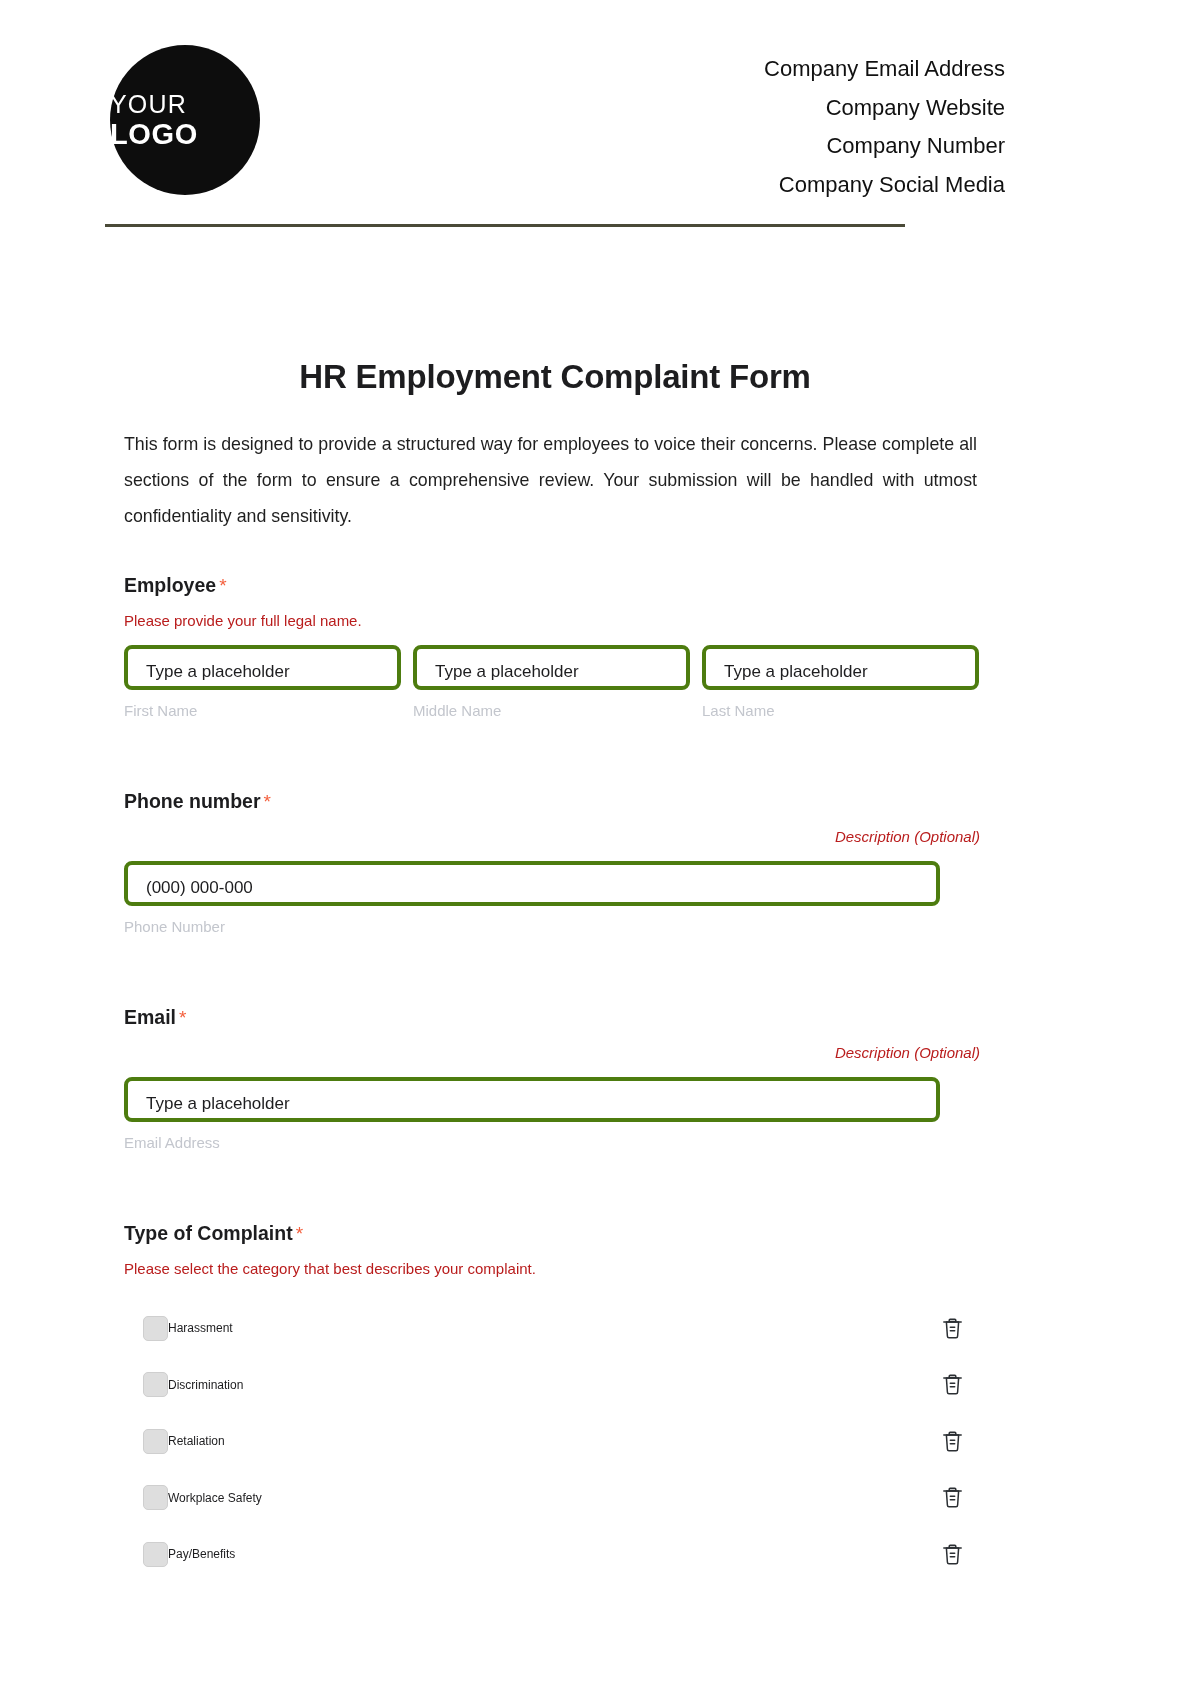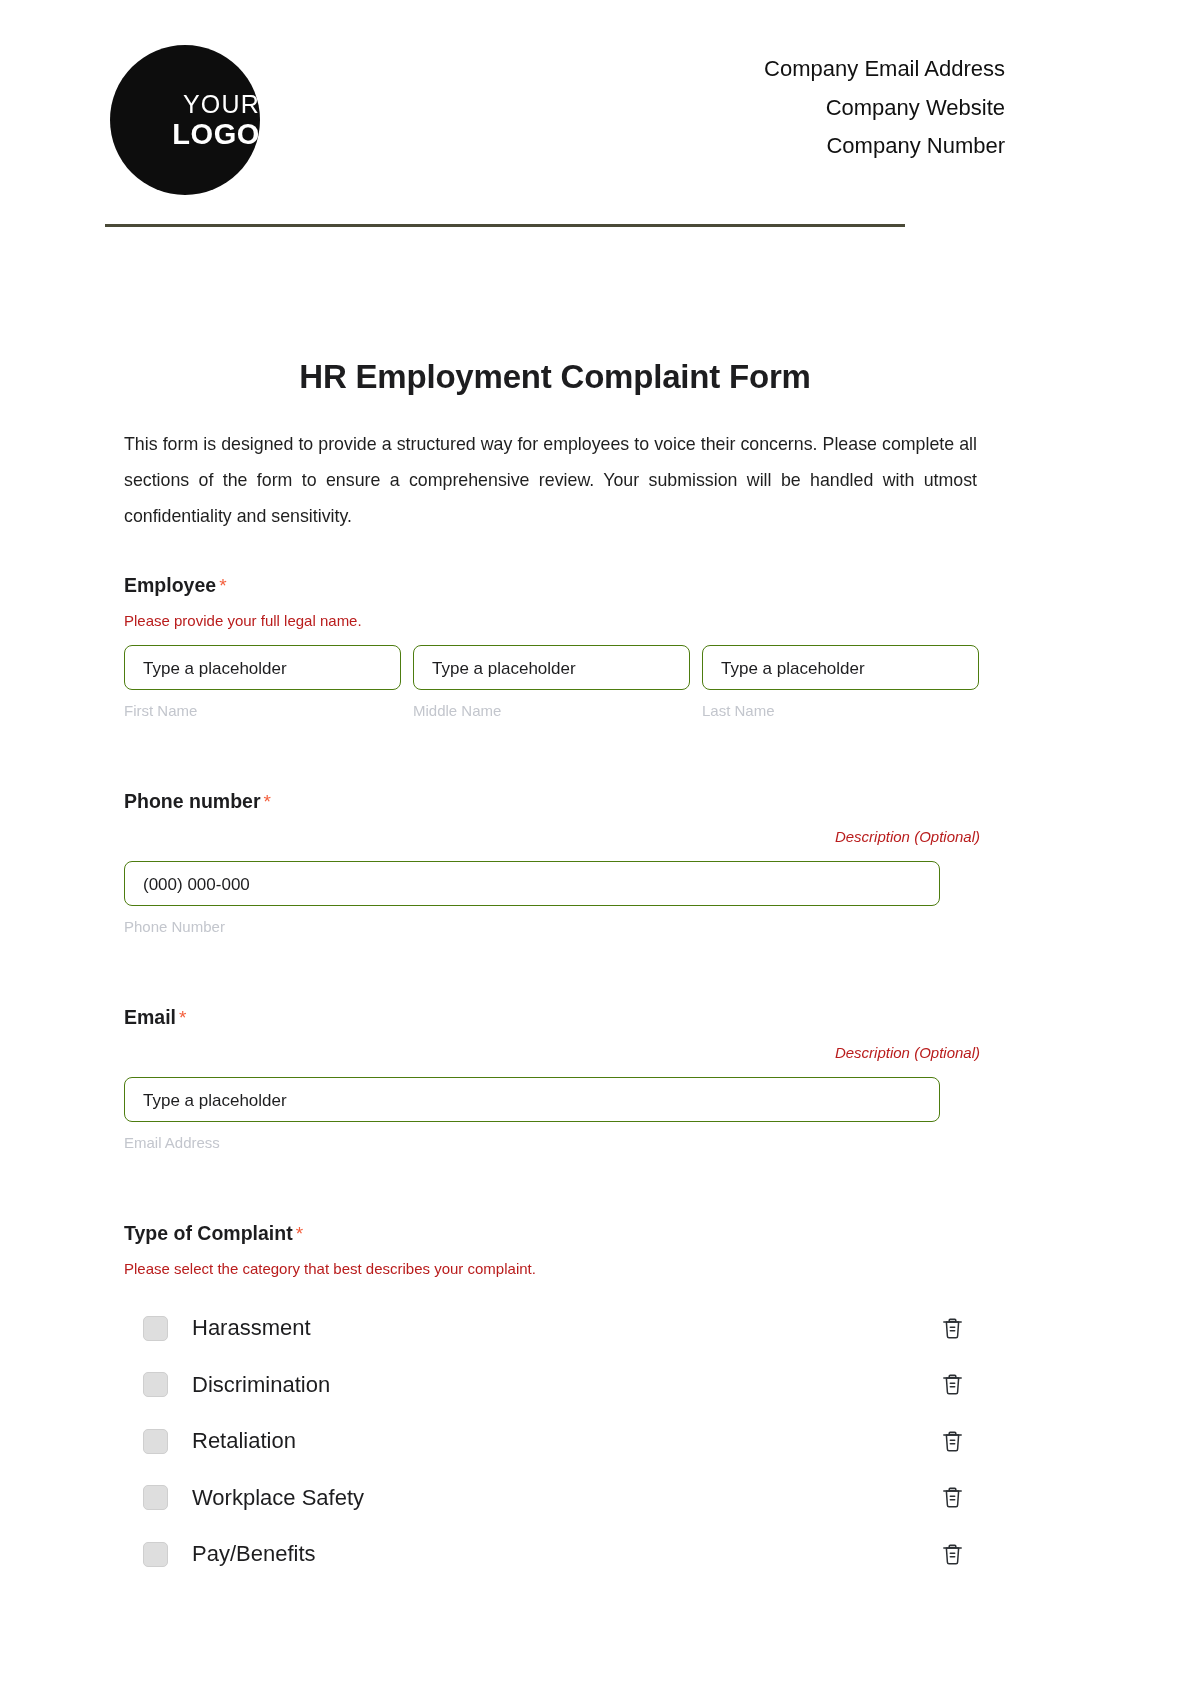--- a/index.html
+++ b/index.html
@@ -31,21 +31,21 @@
     justify-content: space-between;
   }
 
   .logo-circle {
     width: 150px;
     height: 150px;
     border-radius: 50%;
     background: #0d0d0d;
     display: flex;
     flex-direction: column;
-    align-items: flex-end;
+    align-items: flex-start;
     justify-content: center;
     margin-top: 15px;
     margin-left: 5px;
   }
   .logo-line1 {
     color: #ffffff;
     font-size: 25px;
     letter-spacing: 1.2px;
     font-weight: 400;
     line-height: 1.12;
@@ -126,21 +126,21 @@
     color: #b91c1c;
     line-height: 1.2;
     margin-top: 14px;
   }
   .field-desc.italic { font-style: italic; text-align: right; }
 
   .input-row { display: flex; gap: 12px; margin-top: 15px; }
 
   .text-input {
     height: 45px;
-    border: 1px solid #4d7c0f;
+    border: 4px solid #4d7c0f;
     border-radius: 8px;
     background: #ffffff;
     font-size: 17px;
     color: #1d1d1f;
     font-family: "Liberation Sans", sans-serif;
     padding: 0 18px;
     line-height: 45px;
     overflow: hidden;
     white-space: nowrap;
   }
@@ -172,23 +172,22 @@
   }
   .checkbox {
     width: 25px;
     height: 25px;
     border-radius: 5px;
     background: #dedede;
     border: 1px solid #cfcfcf;
     flex: 0 0 auto;
   }
   .choice-text {
-    font-size: 22px;
+    font-size: 12px;
     color: #1d1d1f;
-    margin-left: 24px;
     white-space: nowrap;
   }
   .trash-btn {
     flex: 0 0 auto;
     width: 30px;
     height: 30px;
     display: flex;
     align-items: center;
     justify-content: center;
     margin-right: 13px;
@@ -202,20 +201,21 @@
 
   <div class="header">
     <div class="logo-circle">
       <div class="logo-line1">YOUR</div>
       <div class="logo-line2">LOGO</div>
     </div>
     <div class="contact-block">
       <div class="contact-line">Company Email Address</div>
       <div class="contact-line">Company Website</div>
       <div class="contact-line">Company Number</div>
+      <div class="contact-line">Company Social Media</div>
     </div>
   </div>
   <div class="header-rule"></div>
 
   <div class="form-title">HR Employment Complaint Form</div>
   <div class="intro">This form is designed to provide a structured way for employees to voice their concerns. Please complete all sections of the form to ensure a comprehensive review. Your submission will be handled with utmost confidentiality and sensitivity.</div>
 
   <div class="field-block" style="top:574px;">
     <div class="field-label">
       <span>Employee</span><span class="req-star">*</span>

